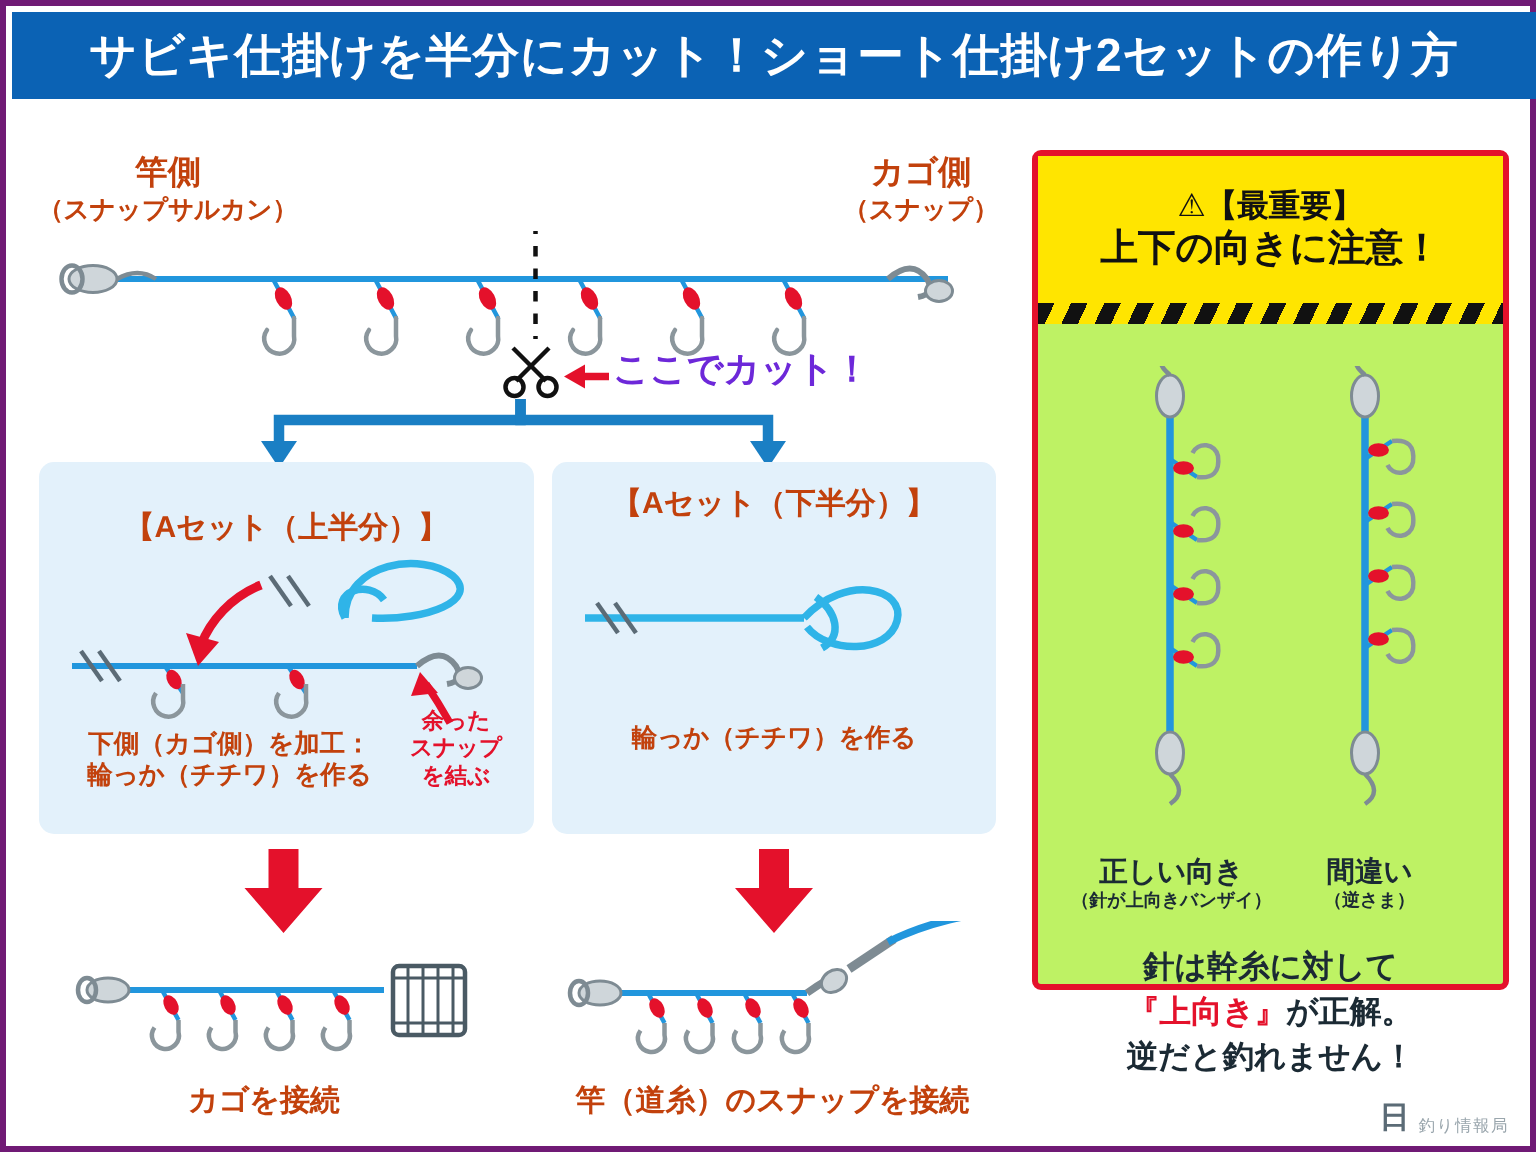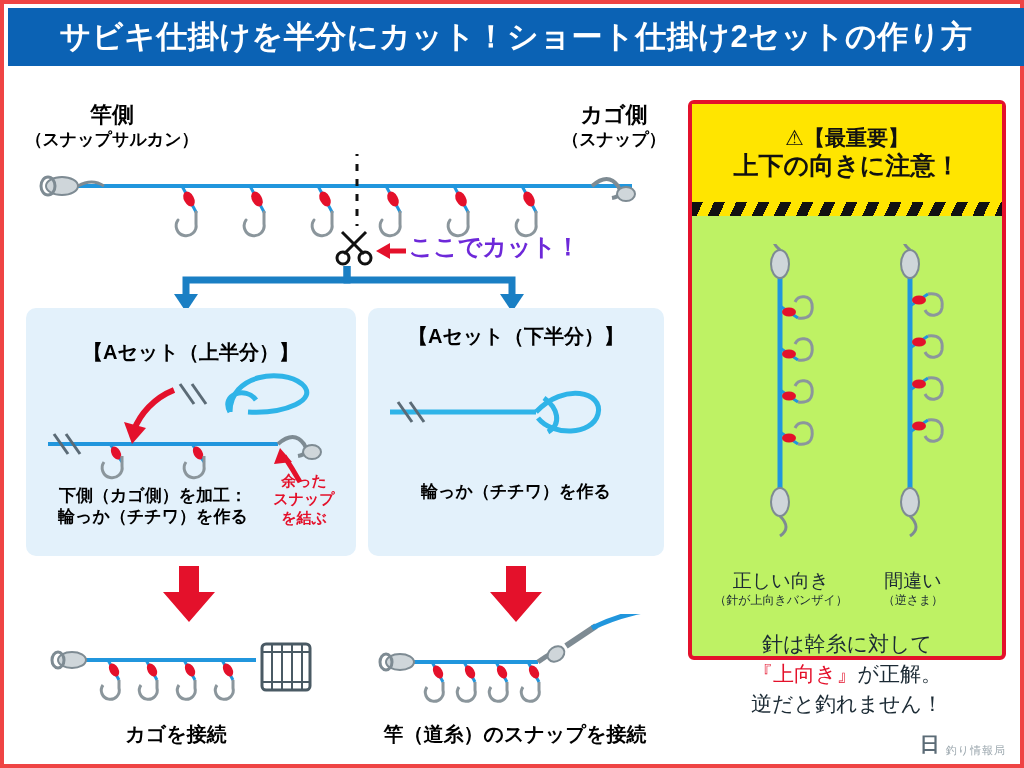--- a/index.html
+++ b/index.html
@@ -5,39 +5,39 @@
   html,body{margin:0;padding:0;}
   body{
     width:1024px;height:768px;
     background:#ffffff;
     font-family:"Liberation Sans","DejaVu Sans",sans-serif;
     overflow:hidden;
     position:relative;
   }
   .page{
     position:absolute;inset:0;
-    border:4px solid #ef4444;
+    border:4px solid #701a75;
     box-sizing:border-box;
     background:#ffffff;
   }
   
   .header{
     position:absolute;left:4px;top:4px;width:1016px;height:58px;
     background:#0b62b4;
     display:flex;align-items:center;justify-content:center;
   }
   .header-title{
     color:#ffffff;
     font-size:31px;
     font-weight:bold;
     letter-spacing:0.5px;
     white-space:nowrap;
   }
   
-  .lbl{position:absolute;color:#000000;font-weight:bold;text-align:center;line-height:1.22;}
+  .lbl{position:absolute;color:#c2410c;font-weight:bold;text-align:center;line-height:1.22;}
   .sub{font-size:17px;font-weight:bold;}
   .panel{
     position:absolute;background:#e3f1fb;border-radius:10px;
   }
   
   
   .warnbox{
     position:absolute;left:684px;top:96px;width:318px;height:560px;
     border:4px solid #e4112b;border-radius:6px;background:#bef264;
     box-sizing:border-box;
@@ -48,21 +48,21 @@
     display:flex;flex-direction:column;align-items:center;justify-content:center;
   }
   .warnhead .l1{font-size:21px;font-weight:bold;color:#111;line-height:1.1;}
   .warnhead .l2{font-size:25px;font-weight:bold;color:#111;line-height:1.15;margin-top:2px;}
   .hazard{
     position:absolute;left:0;top:98px;width:310px;height:14px;
     background:repeating-linear-gradient(115deg,#111 0 10px,#ffe500 10px 20px);
   }
   .warn-caption{
     position:absolute;width:310px;left:0;text-align:center;
-    font-weight:normal;color:#1b2a34;
+    font-weight:bold;color:#1b2a34;
   }
   .red{color:#e4112b;}
   
   .watermark{
     position:absolute;right:14px;bottom:6px;
     font-size:11px;color:#9aa6ad;letter-spacing:1px;
     display:flex;align-items:flex-end;gap:4px;
   }
   .wm-box{font-size:20px;color:#5b6b76;font-weight:bold;letter-spacing:2px;}
   svg{display:block;}

